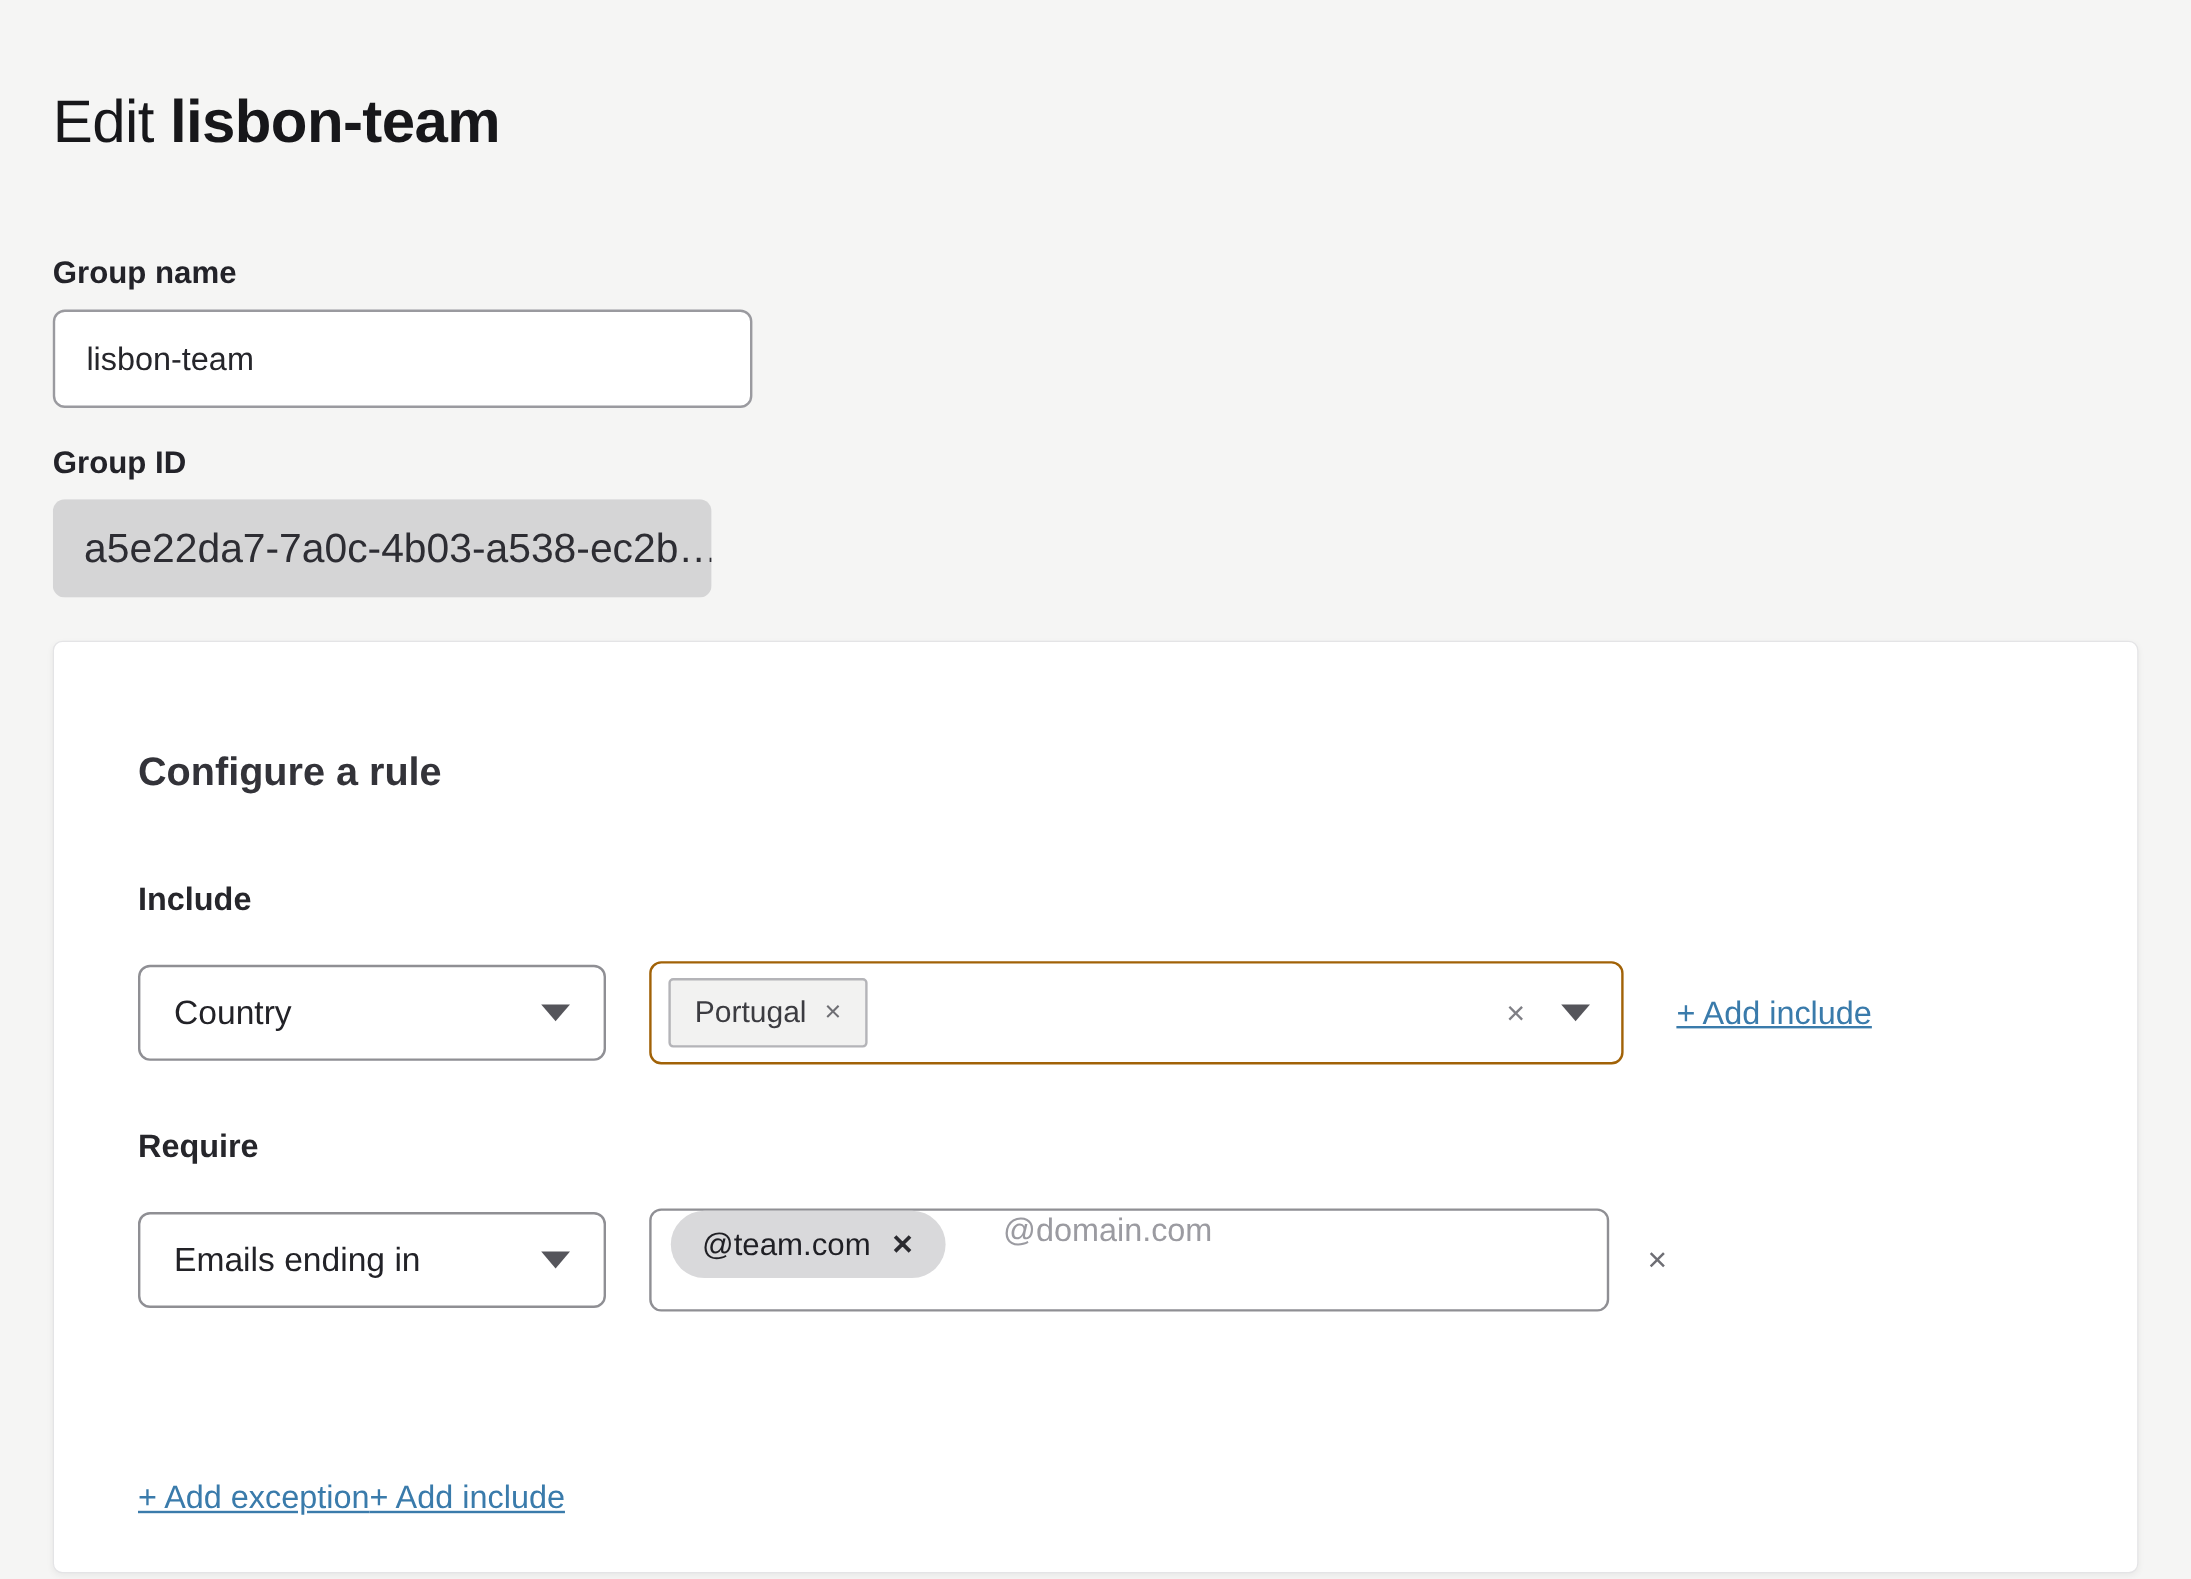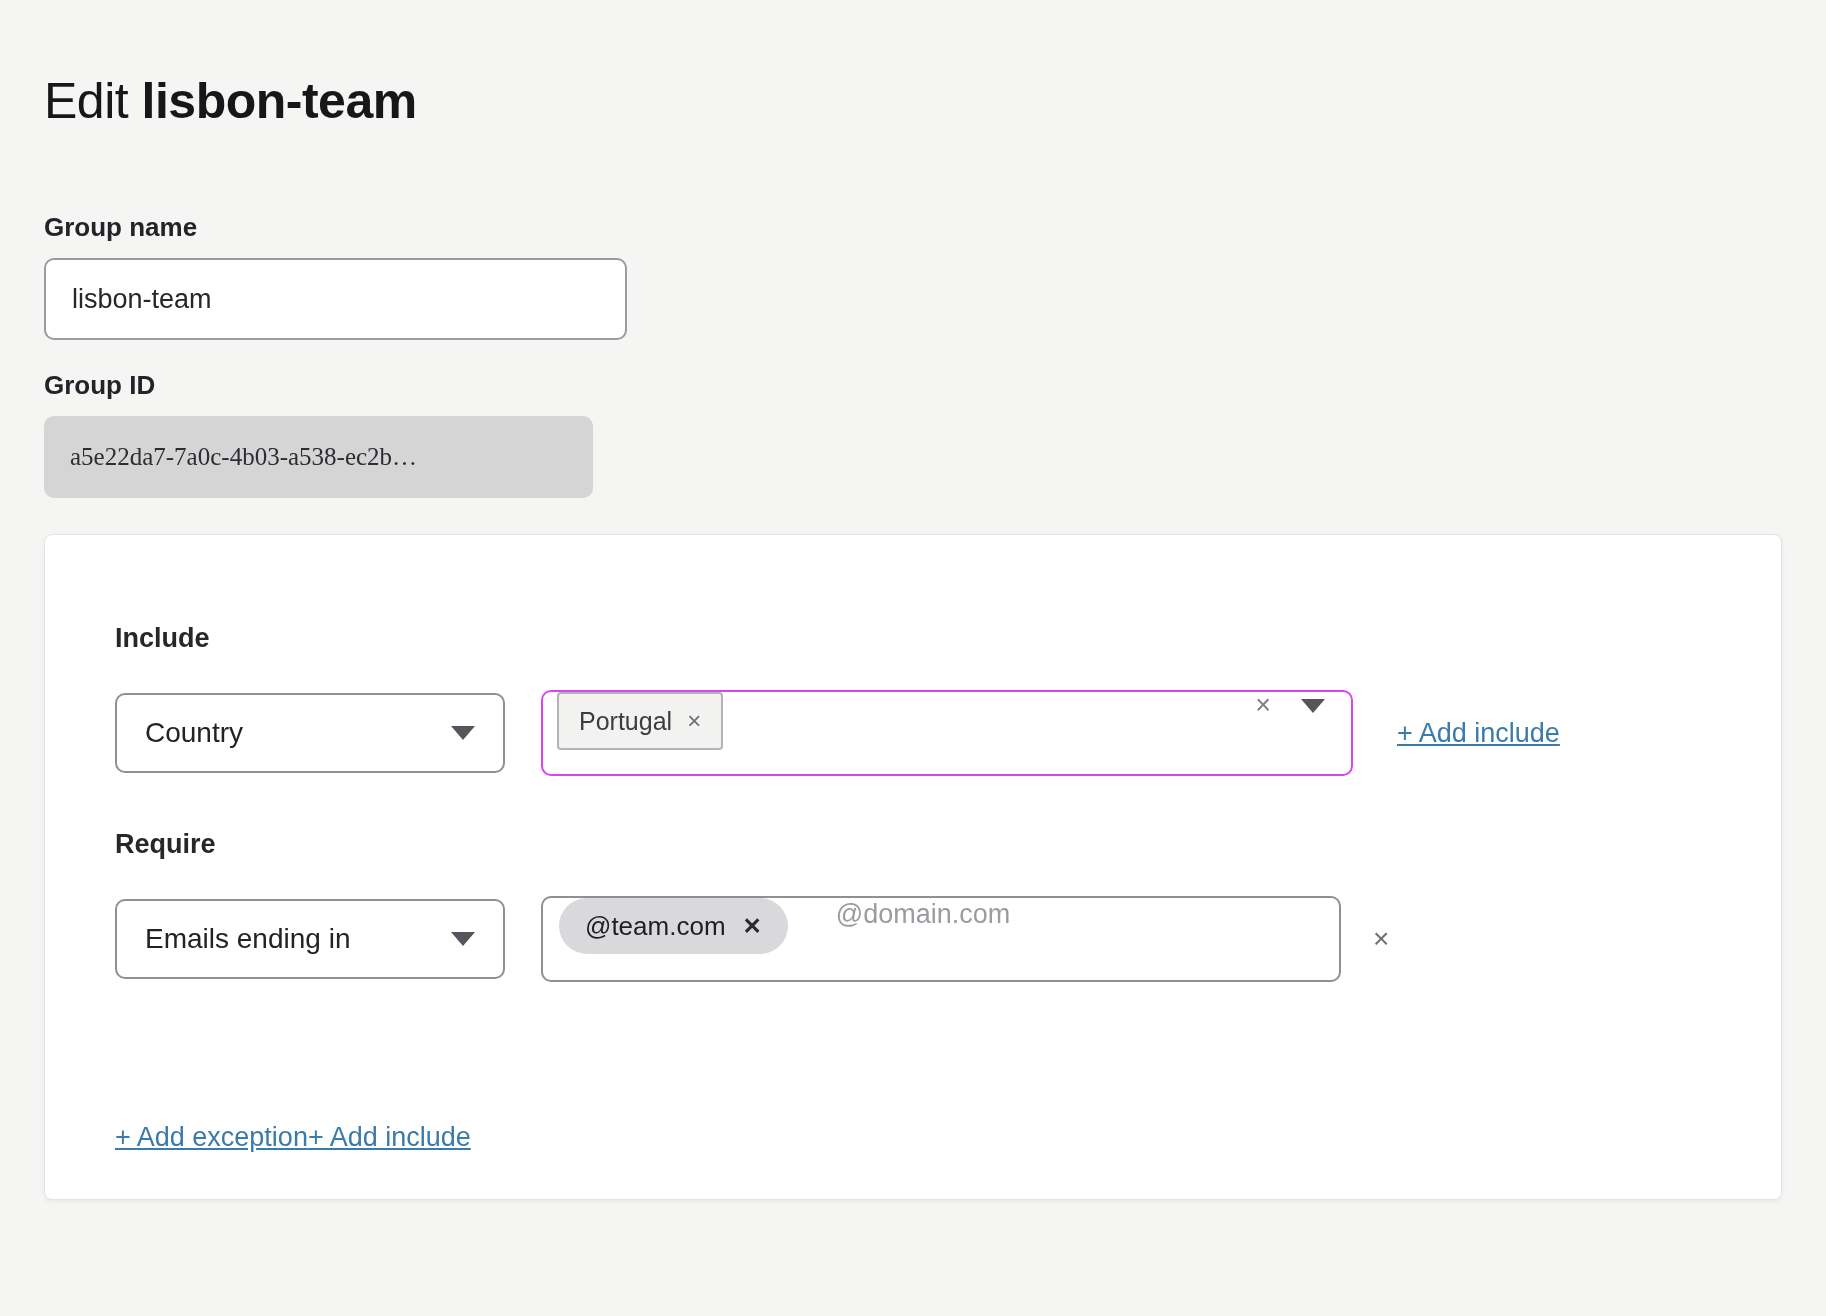--- a/index.html
+++ b/index.html
@@ -46,22 +46,22 @@
 
   
   .id-row {
     display: inline-flex; align-items: stretch;
     height: 82px; border-radius: 10px; overflow: hidden;
   }
   .id-value {
     display: flex; align-items: center;
     width: 549px; padding: 0 26px;
     background: #d5d5d6;
-    font-family: Liberation Serif, serif;
-    font-size: 25px; color: #2d2d33;
+    font-family: Liberation Sans, sans-serif;
+    font-size: 34px; color: #2d2d33;
     white-space: nowrap; overflow: hidden;
   }
   .copy-btn {
     width: 132px; border: none; cursor: pointer;
     background: #737378; color: #ffffff;
     font-family: "Liberation Sans", sans-serif;
     font-size: 27px;
   }
 
   
@@ -103,23 +103,23 @@
     width: 0; height: 0;
     border-left: 12px solid transparent;
     border-right: 12px solid transparent;
     border-top: 14px solid #55555b;
   }
 
   
   .multiselect {
     width: 812px; height: 86px;
     background: #fff;
-    border: 2px solid #d946ef;
-    border-radius: 10px;
-    display: flex; align-items: flex-start; justify-content: space-between;
+    border: 2px solid #a16207;
+    border-radius: 10px;
+    display: flex; align-items: center; justify-content: space-between;
     padding: 0 26px 0 14px;
     flex: none;
   }
   .tag {
     display: inline-flex; align-items: center; gap: 15px;
     height: 58px; padding: 0 20px;
     background: #f2f2f1;
     border: 2px solid #b4b4b8;
     border-radius: 4px;
     font-size: 25px; color: #3c3c41;
@@ -183,20 +183,21 @@
 
   <div class="field field-2">
     <label class="field-label">Group ID</label>
     <div class="id-row">
       <code class="id-value">a5e22da7-7a0c-4b03-a538-ec2b…</code>
     </div>
   </div>
 
   <div class="card">
 
+    <h2 class="card-heading">Configure a rule</h2>
 
     <div class="rule-label">Include</div>
 
     <div class="rule-row include">
       <div class="select">
         <span>Country</span>
         <span class="tri"></span>
       </div>
 
       <div class="multiselect">

